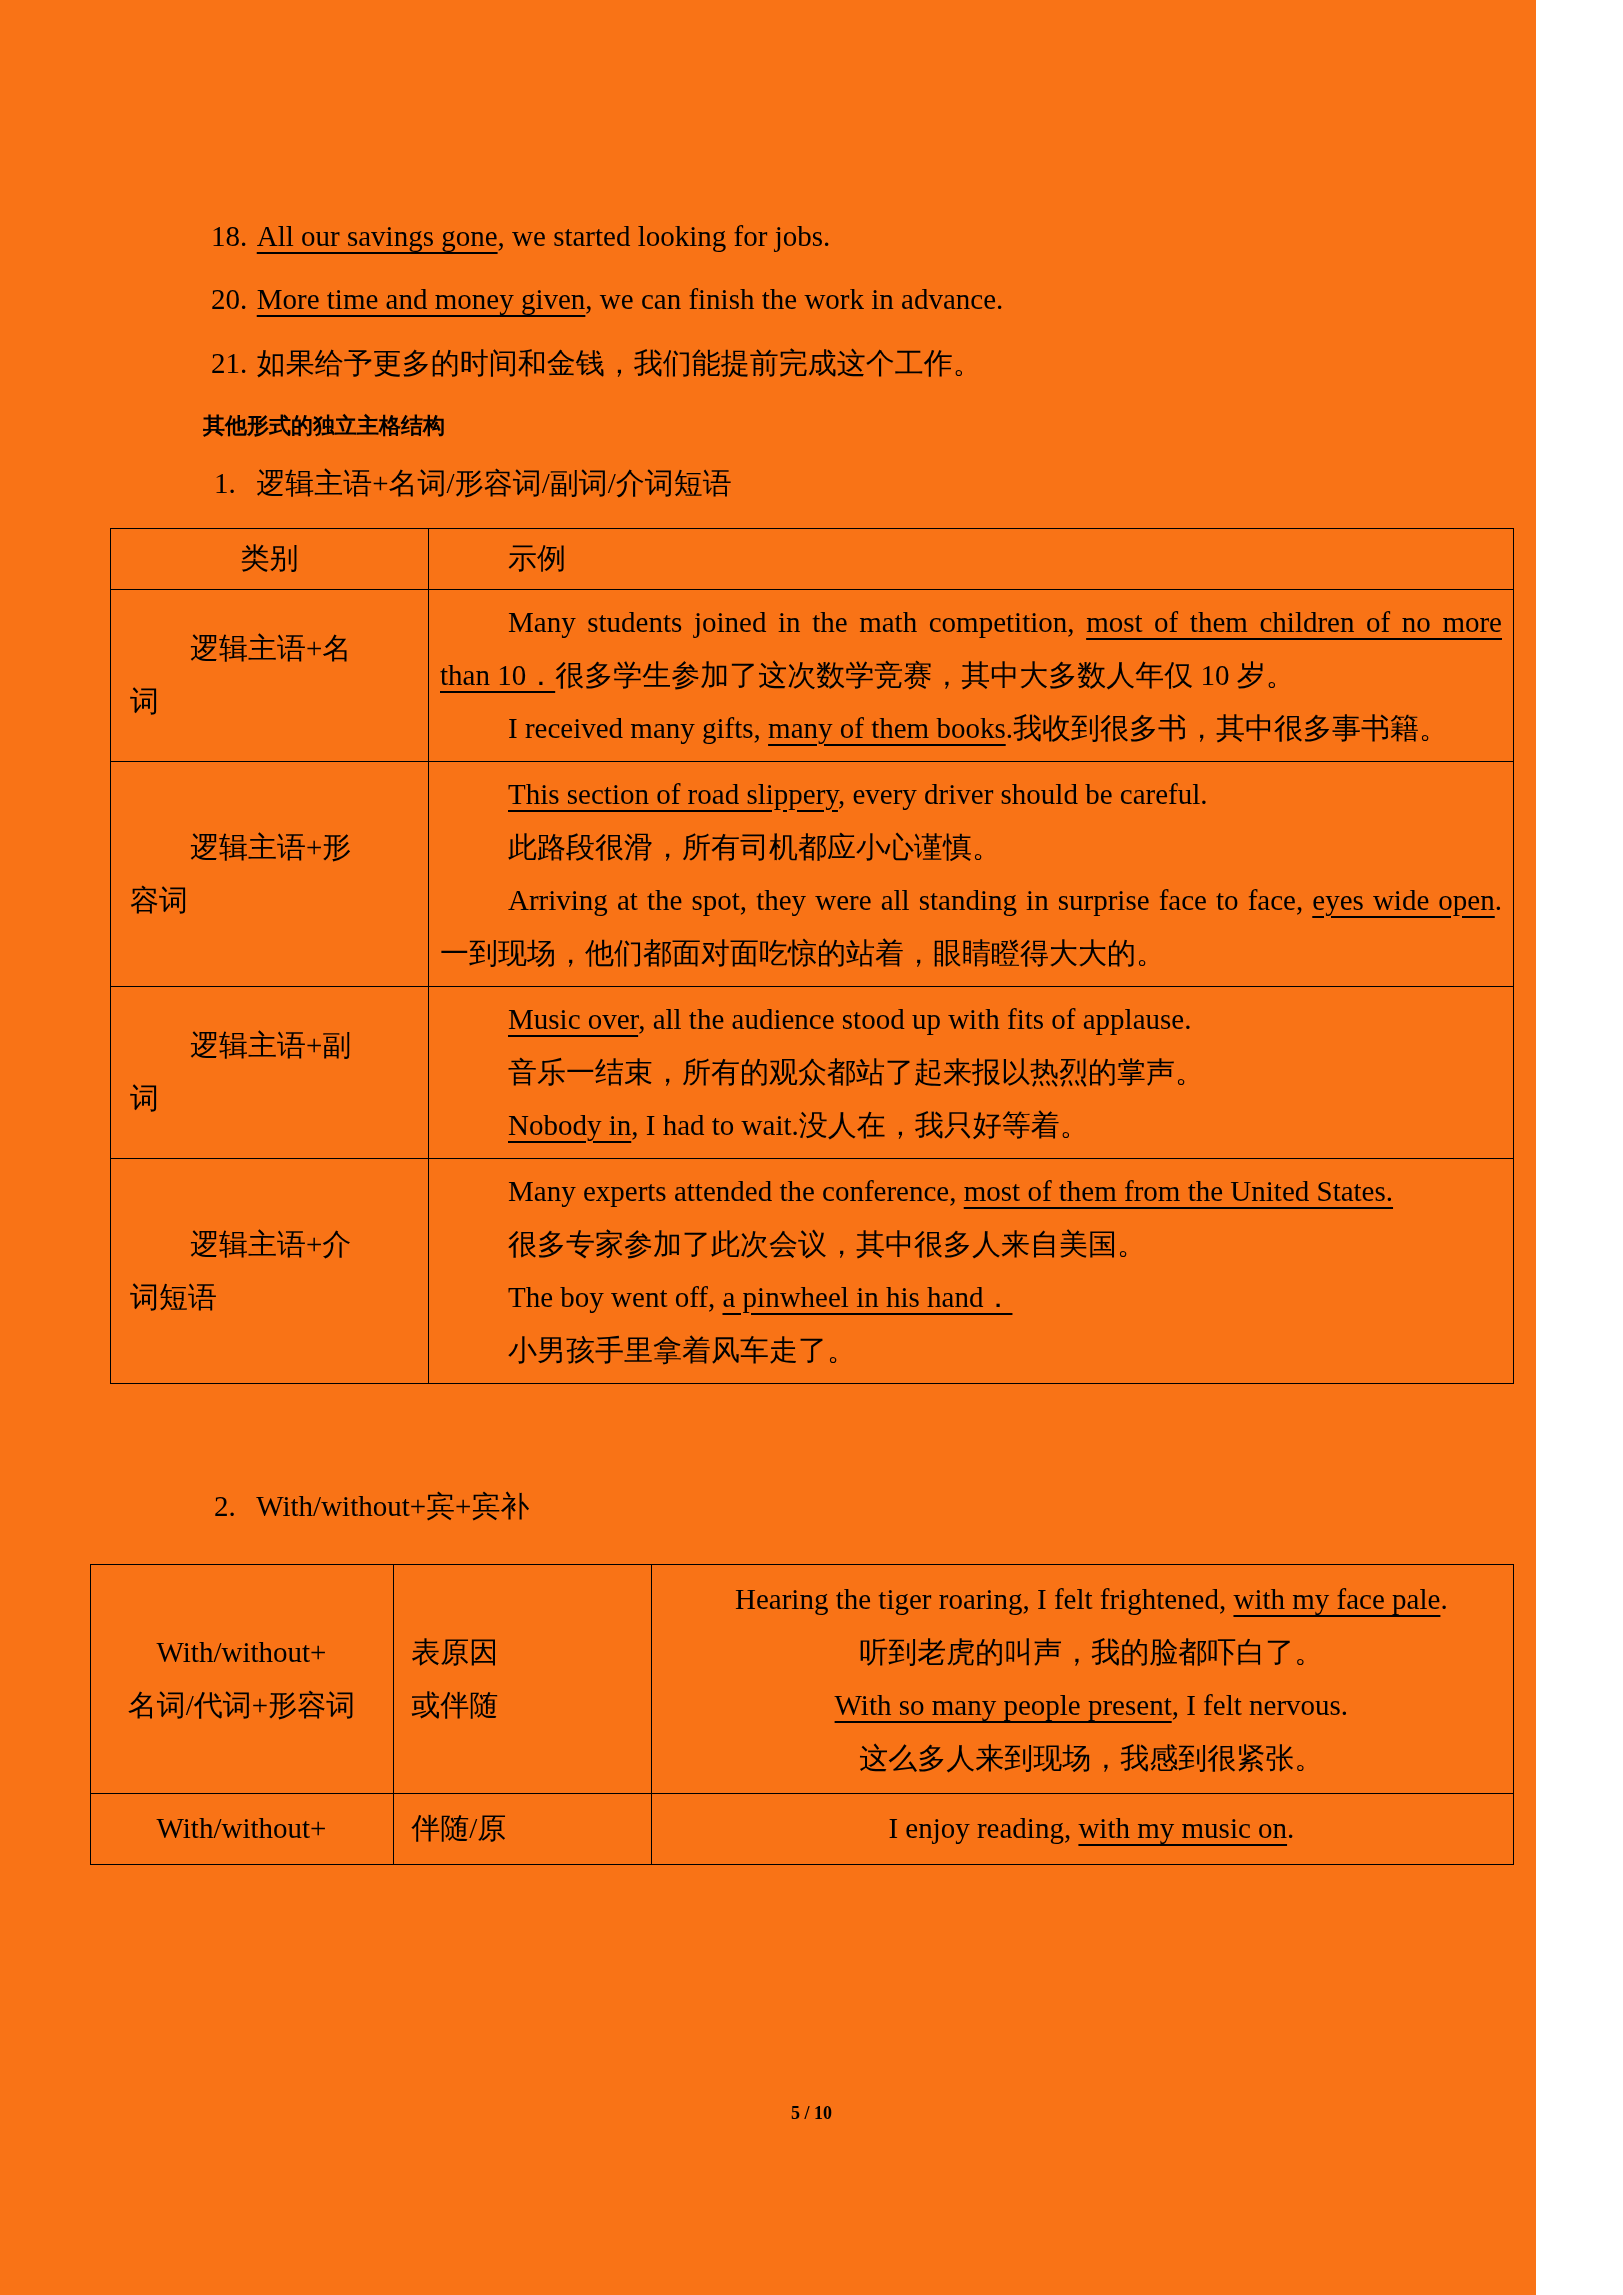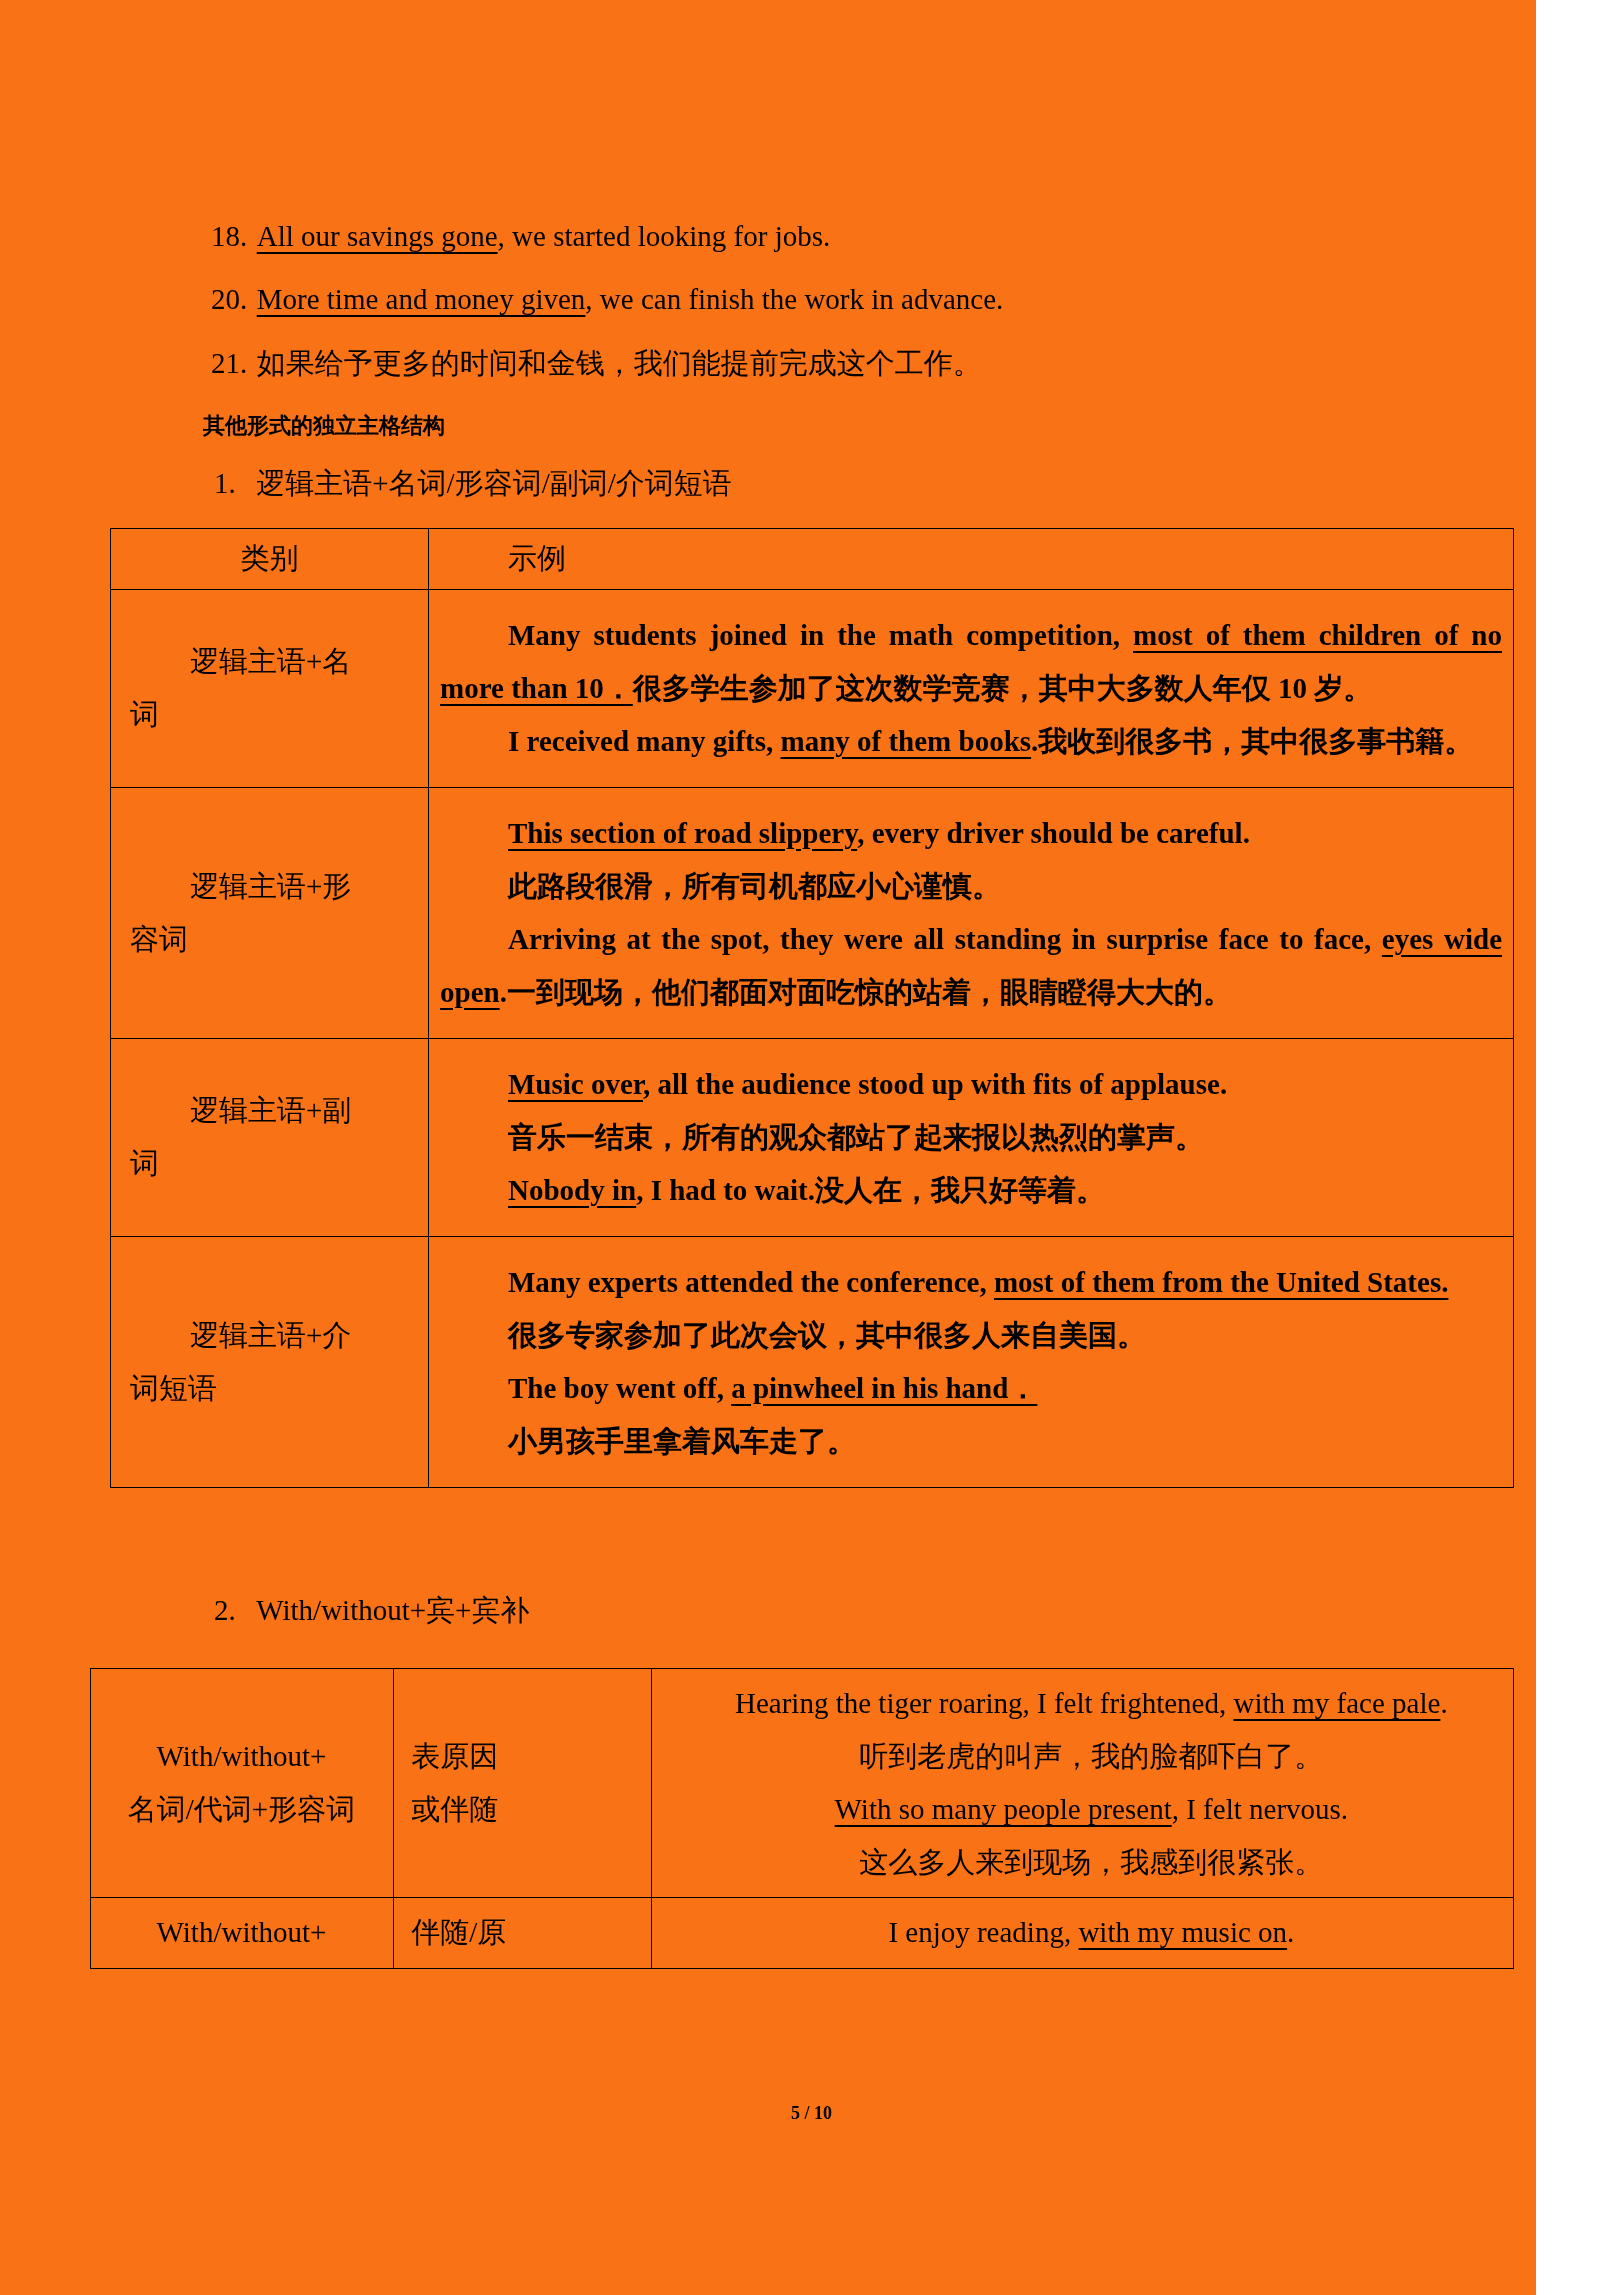--- a/index.html
+++ b/index.html
@@ -19,21 +19,21 @@
   table{border-collapse:collapse;table-layout:fixed;}
   td{border:1.7px solid #000;vertical-align:middle;padding:0;}
   .t1{width:1404px;margin-top:26px;}
   .t1 .col-cat{width:318px;}
   .t1 .hdr{height:61px;}
   .t1 .hdr-cat{text-align:center;}
   .t1 .hdr-ex{padding-left:11px;text-indent:68px;}
   .t1 .cat{padding:9.5px 6.8px 9.5px 19px;}
   .cat-line{line-height:53px;}
   .t1 .cat .cat-line:first-child{text-indent:60px;}
-  .t1 .ex{padding:19px 11px;font-weight:bold;}
+  .t1 .ex{padding:6px 11px;}
   .t1 .para{margin:0;line-height:53px;text-align:justify;text-indent:68px;}
   .t2{width:1424px;margin-left:-20.5px;margin-top:40px;}
   .t2 .col1{width:303px;}
   .t2 .col2{width:258px;}
   .t2 .c1{text-align:center;padding:8.2px 4.1px;}
   .t2 .c2{padding:8.2px 4.1px 8.2px 17.7px;}
   .t2 .ex{padding:8.2px 12.3px 8.2px 31px;}
   .t2 .para{margin:0;line-height:53px;text-align:center;}
   .u{text-decoration:underline;text-decoration-thickness:1.7px;text-underline-offset:6.1px;}
   .footer{position:absolute;top:2103px;left:0;width:1623px;text-align:center;font-size:18px;font-weight:700;}

